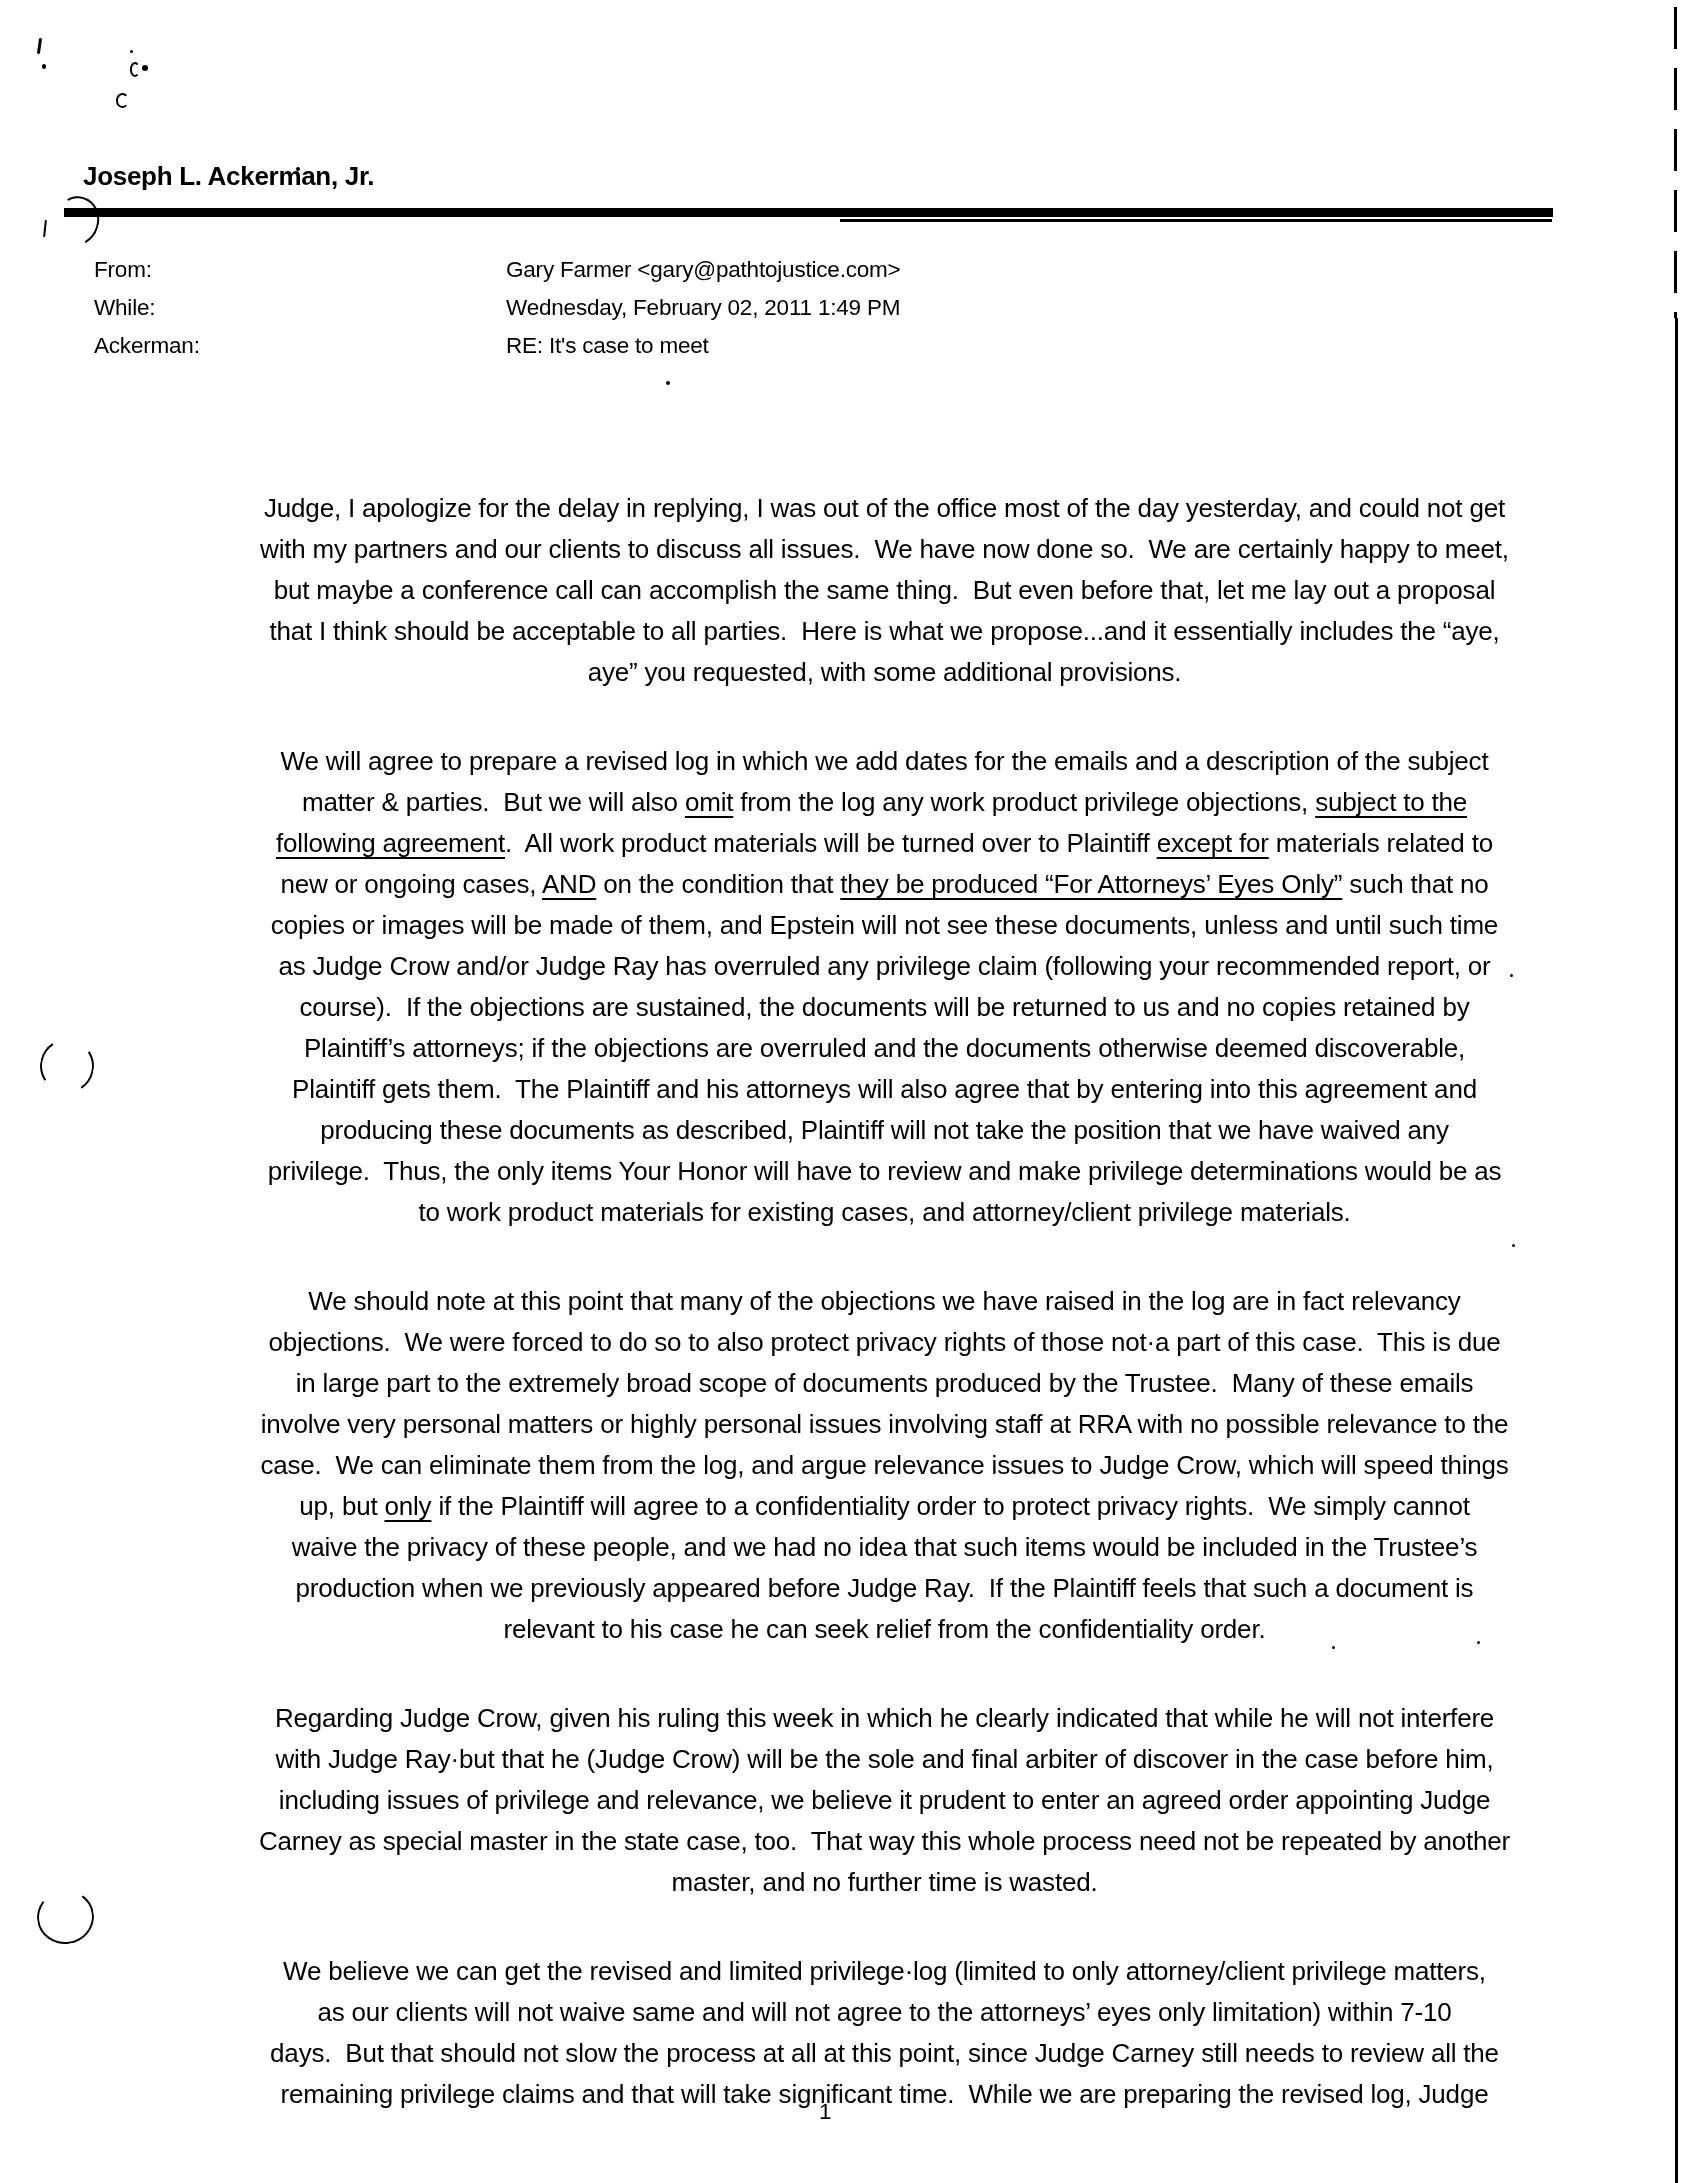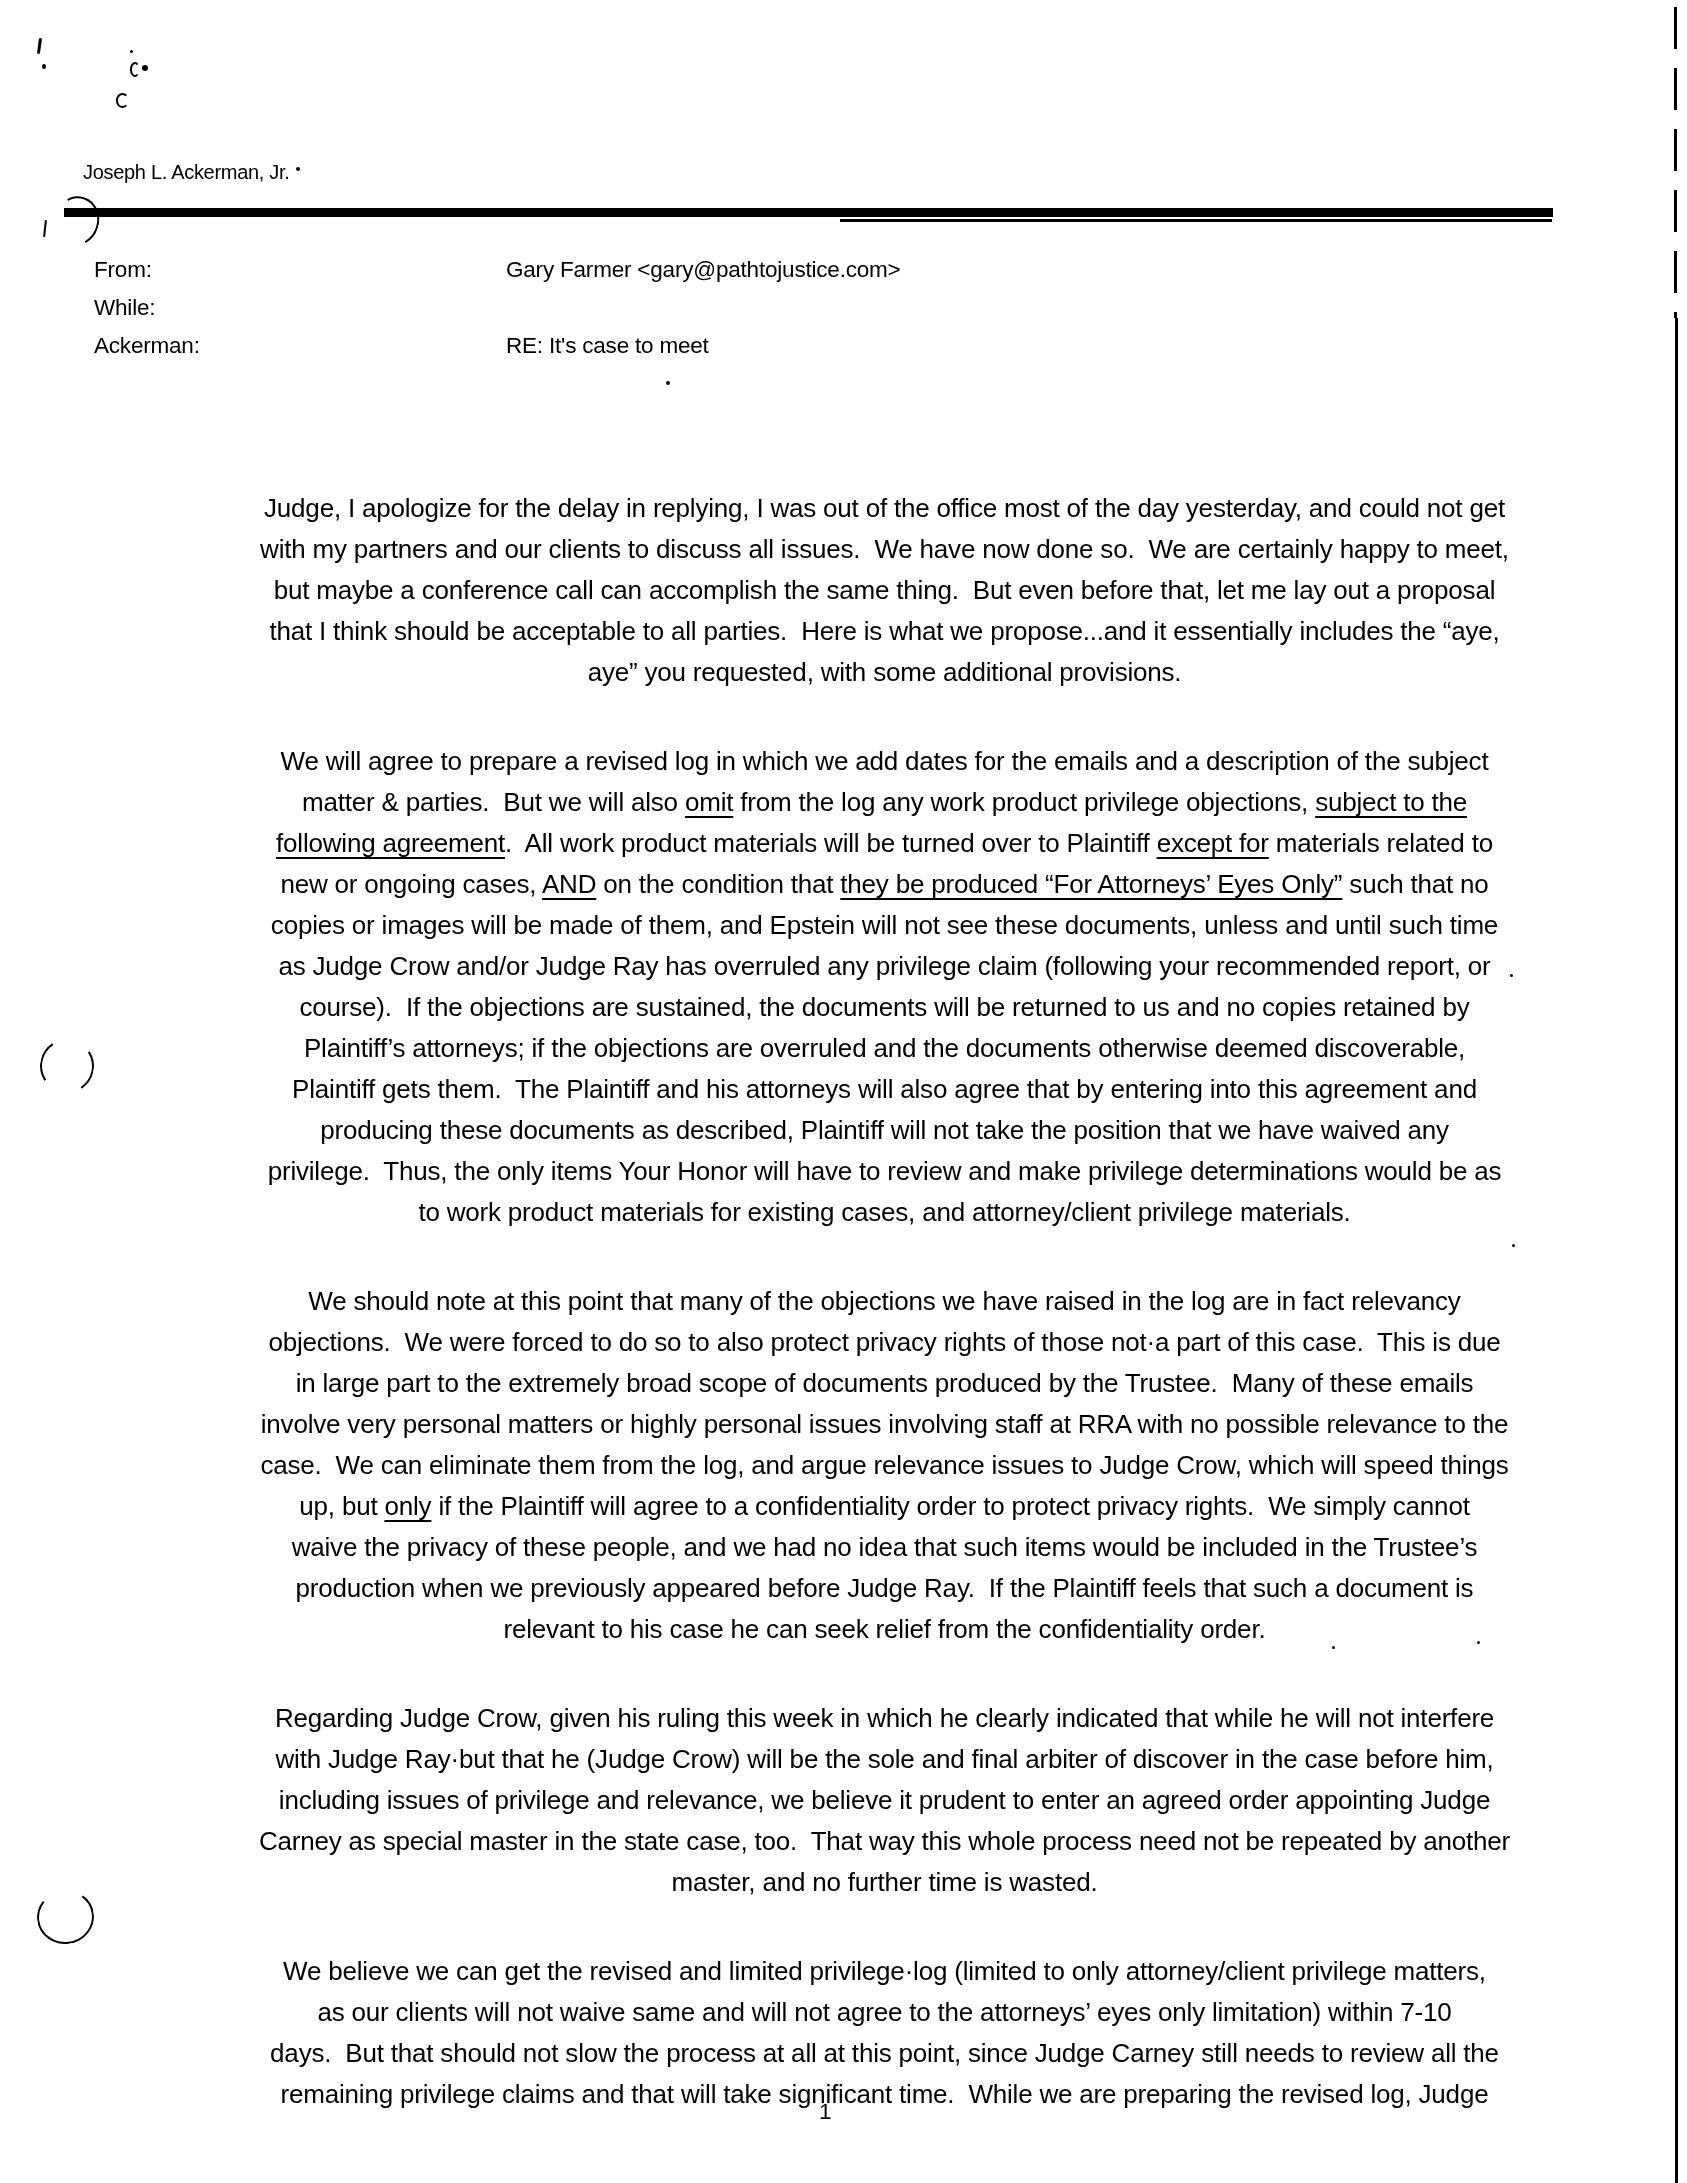--- a/index.html
+++ b/index.html
@@ -6,21 +6,21 @@
   body{
     width:1687px;height:2183px;background:#ffffff;position:relative;
     font-family:"Liberation Sans",sans-serif;color:#000;
     overflow:hidden;
   }
   .page{position:absolute;inset:0;}
 
   
   .doc-title{
     position:absolute;left:83px;top:161px;
-    font-size:20px;font-weight:400;letter-spacing:-0.3px;white-space:pre;
+    font-size:26px;font-weight:700;letter-spacing:-0.3px;white-space:pre;
   }
   .rule{position:absolute;left:64px;top:208px;width:1489px;height:9.3px;background:#000;}
   .rule-frag{position:absolute;left:840px;top:219px;width:712px;height:3.3px;background:#000;}
 
   
   .fields{position:absolute;left:94px;top:251px;width:1522px;font-size:22.5px;line-height:38px;letter-spacing:-0.2px;}
   .field-row{display:flex;align-items:flex-start;}
   .field-label{flex:0 0 412px;font-weight:400;white-space:pre;}
   .field-value{white-space:pre;}
 
@@ -97,20 +97,21 @@
   <div class="rule"></div>
   <div class="rule-frag"></div>
 
   <div class="fields">
       <div class="field-row">
         <span class="field-label">From:</span>
         <span class="field-value">Gary Farmer &lt;gary@pathtojustice.com&gt;</span>
       </div>
       <div class="field-row">
         <span class="field-label">While:</span>
+        <span class="field-value">Wednesday, February 02, 2011 1:49 PM</span>
       </div>
       <div class="field-row">
         <span class="field-label">Ackerman:</span>
         <span class="field-value">RE: It's case to meet</span>
       </div>
     </div>
 
   <div class="body-text">
       <div class="para">Judge, I apologize for the delay in replying, I was out of the office most of the day yesterday, and could not get<br>with my partners and our clients to discuss all issues.  We have now done so.  We are certainly happy to meet,<br>but maybe a conference call can accomplish the same thing.  But even before that, let me lay out a proposal<br>that I think should be acceptable to all parties.  Here is what we propose...and it essentially includes the “aye,<br>aye” you requested, with some additional provisions.</div>
       <div class="para">We will agree to prepare a revised log in which we add dates for the emails and a description of the subject<br>matter &amp; parties.  But we will also <u>omit</u> from the log any work product privilege objections, <u>subject to the</u><br><u>following agreement</u>.  All work product materials will be turned over to Plaintiff <u>except for</u> materials related to<br>new or ongoing cases, <u>AND</u> on the condition that <u>they be produced “For Attorneys’ Eyes Only”</u> such that no<br>copies or images will be made of them, and Epstein will not see these documents, unless and until such time<br>as Judge Crow and/or Judge Ray has overruled any privilege claim (following your recommended report, or<br>course).  If the objections are sustained, the documents will be returned to us and no copies retained by<br>Plaintiff’s attorneys; if the objections are overruled and the documents otherwise deemed discoverable,<br>Plaintiff gets them.  The Plaintiff and his attorneys will also agree that by entering into this agreement and<br>producing these documents as described, Plaintiff will not take the position that we have waived any<br>privilege.  Thus, the only items Your Honor will have to review and make privilege determinations would be as<br>to work product materials for existing cases, and attorney/client privilege materials.</div>

